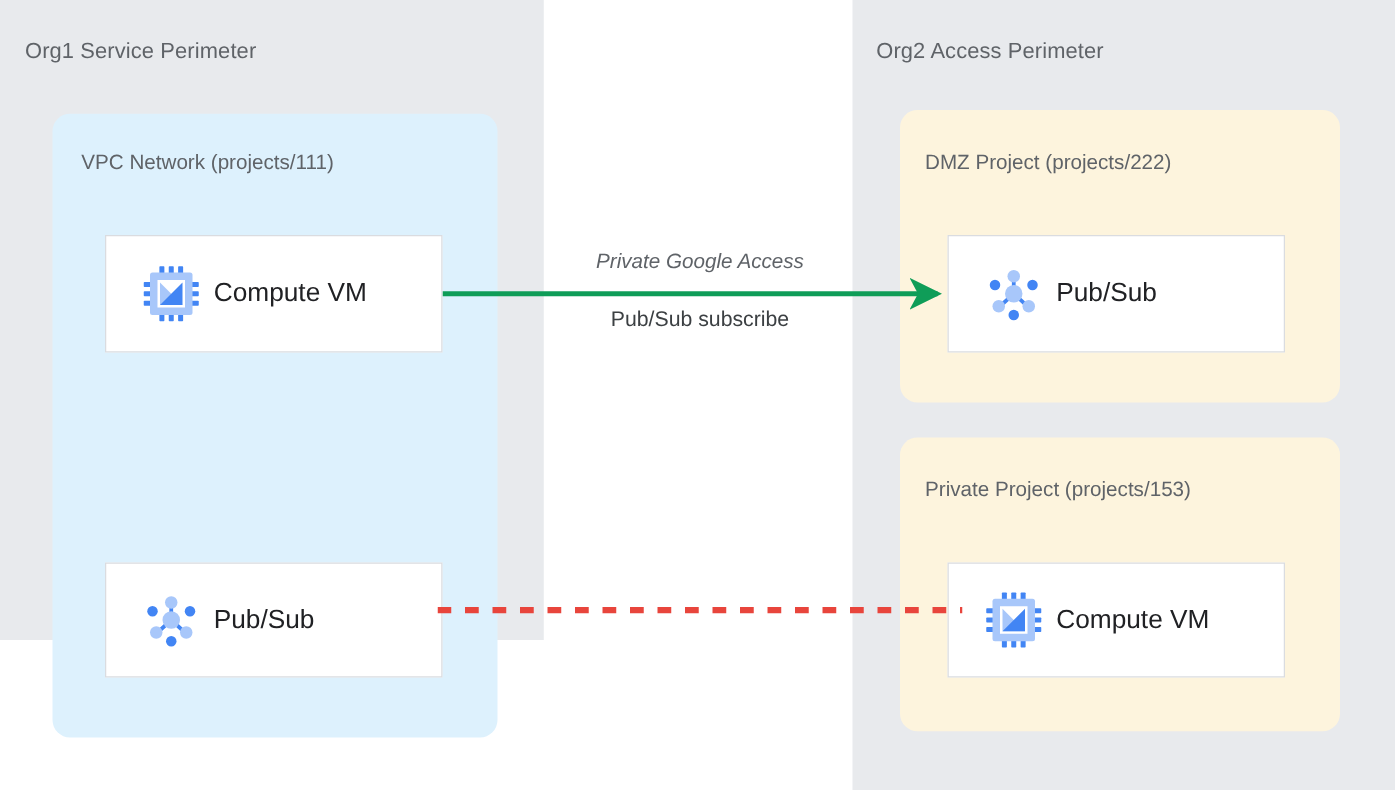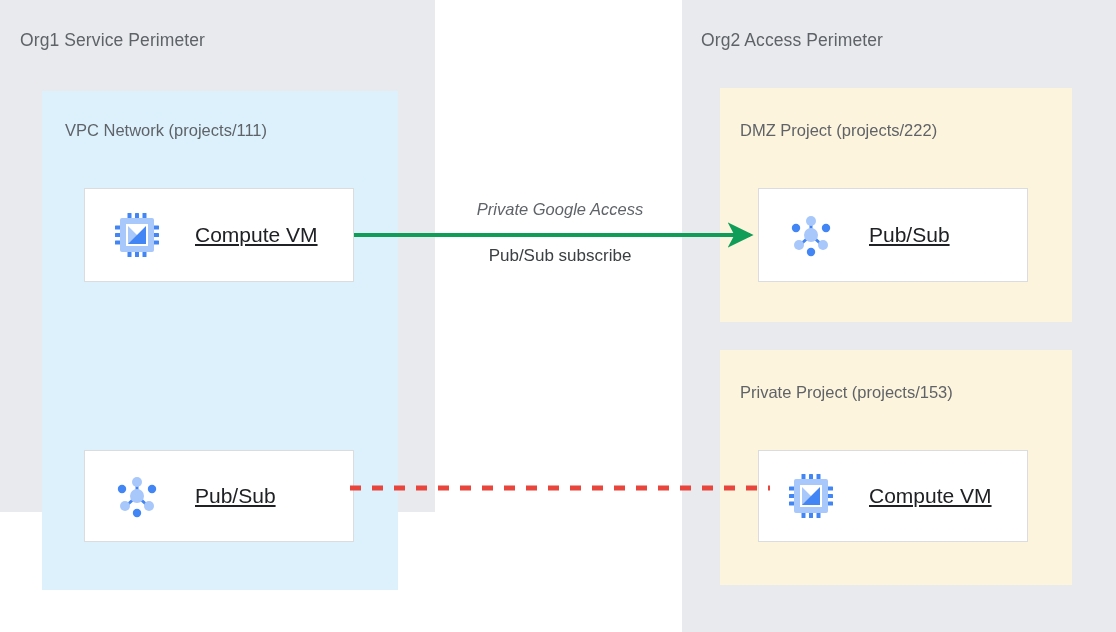--- a/index.html
+++ b/index.html
@@ -17,21 +17,21 @@
   #perimeter-org1{left:0;top:0;width:435px;height:512px;}
   #perimeter-org2{left:682px;top:0;width:434px;height:632px;}
   .perimeter-title{
     position:absolute;top:30px;
     font-size:17.5px;color:#5f6368;letter-spacing:.1px;white-space:nowrap;
   }
   #perimeter-org1 .perimeter-title{left:20px;}
   #perimeter-org2 .perimeter-title{left:19px;}
 
   
-  .zone{position:absolute;}
+  .zone{position:absolute;border-radius:14px;}
   .zone-title{
     position:absolute;font-size:16.5px;color:#5f6368;white-space:nowrap;
   }
   #zone-vpc{left:42px;top:91px;width:356px;height:499px;background:#ddf1fd;}
   #zone-vpc .zone-title{left:23px;top:30px;}
   #zone-dmz{left:720px;top:88px;width:352px;height:234px;background:#fdf4dd;}
   #zone-dmz .zone-title{left:20px;top:33px;}
   #zone-private{left:720px;top:350px;width:352px;height:235px;background:#fdf4dd;}
   #zone-private .zone-title{left:20px;top:33px;}
 
@@ -40,21 +40,21 @@
     position:absolute;background:#ffffff;border:1px solid #dadce0;
     display:flex;align-items:center;box-sizing:border-box;
   }
   #card-vm-org1{left:84px;top:188px;width:270px;height:94px;}
   #card-pubsub-org1{left:84px;top:450px;width:270px;height:92px;}
   #card-pubsub-dmz{left:758px;top:188px;width:270px;height:94px;}
   #card-vm-private{left:758px;top:450px;width:270px;height:92px;}
 
   .svc-icon{width:48px;height:48px;flex:0 0 48px;margin-left:28px;}
   .svc-label{
-    margin-left:34px;font-size:21px;color:#202124;white-space:nowrap;text-decoration:underline;
+    margin-left:10px;font-size:21px;color:#202124;white-space:nowrap;
   }
 
   
   .connector{position:absolute;}
   #connector-allowed{left:354px;top:215px;width:410px;height:40px;}
   #connector-denied{left:350px;top:478px;width:420px;height:20px;}
 
   .edge-label{
     position:absolute;text-align:center;white-space:nowrap;
   }

